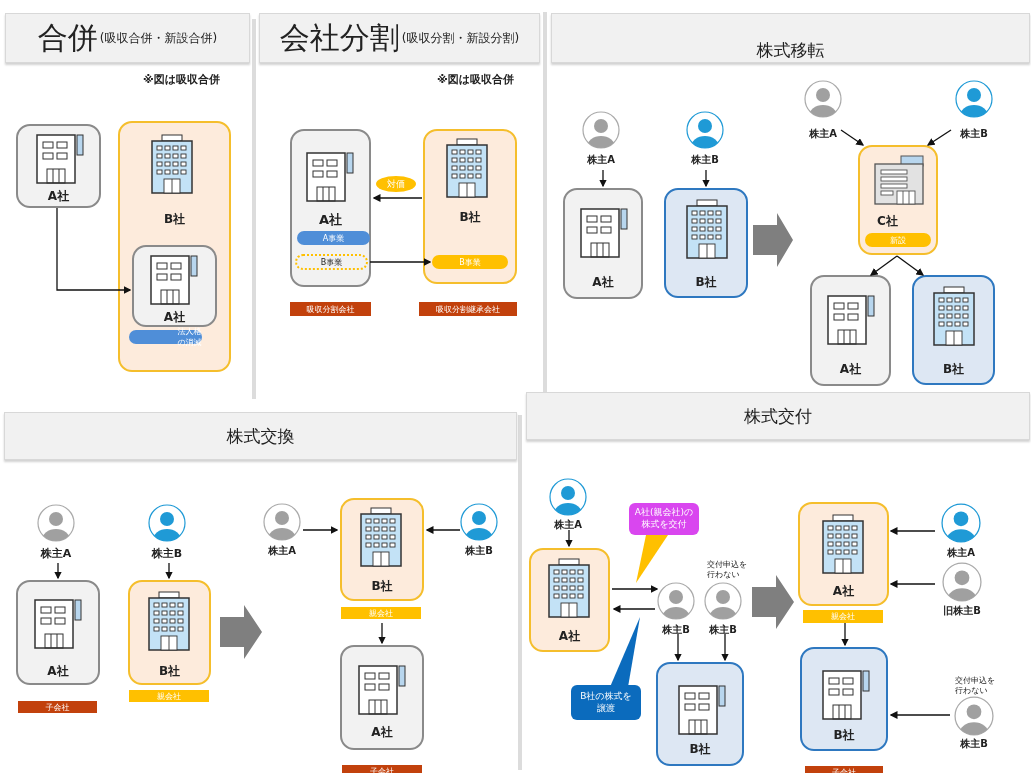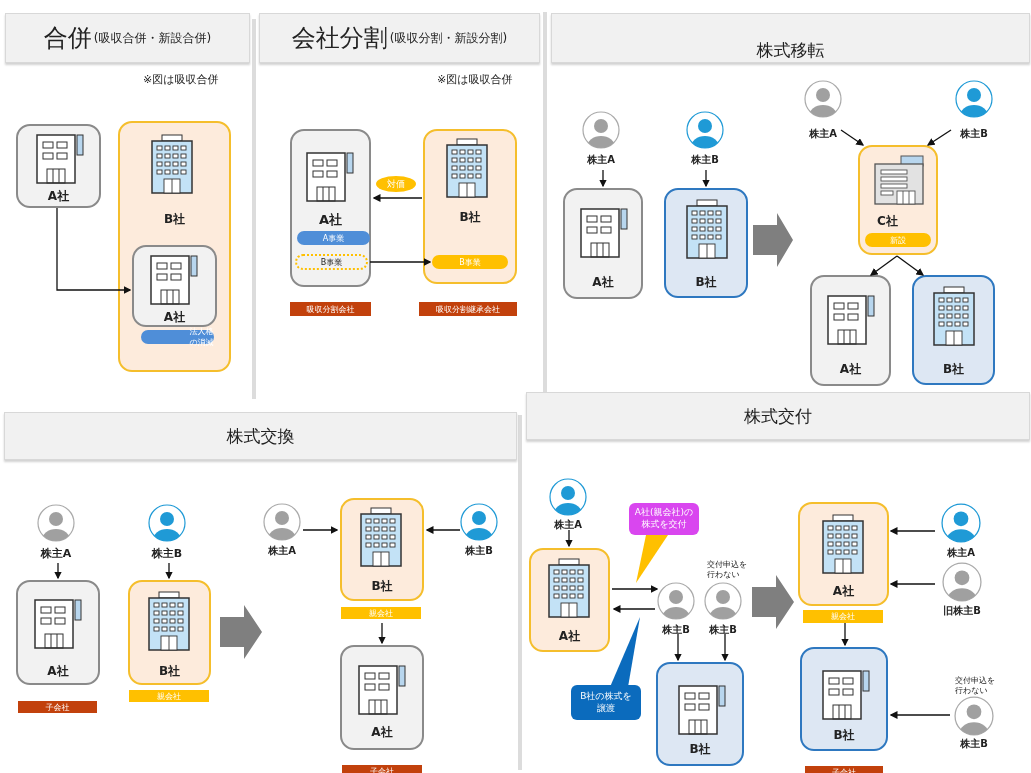--- a/index.html
+++ b/index.html
@@ -1,21 +1,21 @@
 <!DOCTYPE html>
 <html><head>
 <meta charset="utf-8">
 <style>
   html,body{margin:0;padding:0;background:#fff;}
   body{width:1031px;height:773px;position:relative;overflow:hidden;font-family:"DejaVu Sans",sans-serif;color:#222;}
   .hdr{position:absolute;background:#f1f1f1;border:1px solid #d8d8d8;box-shadow:0 2px 2px rgba(0,0,0,0.18);display:flex;align-items:center;justify-content:center;font-size:17px;color:#222;}
-  .hdr .big{font-size:24px;}
+  .hdr .big{font-size:30px;}
   .hdr .small{font-size:12px;margin-left:2px;}
   .vsep{position:absolute;width:4px;background:#dcdcdc;}
-  .note{position:absolute;font-size:11px;font-weight:normal;color:#222;}
+  .note{position:absolute;font-size:11px;font-weight:bold;color:#222;}
   .box{position:absolute;border-radius:14px;border:2px solid #8a8a8a;background:#f2f2f2;box-sizing:border-box;}
   .box.orange{border-color:#f5be2c;background:#fdebdc;}
   .box.blue{border-color:#2e78c0;background:#dde7f3;}
   .lbl{position:absolute;font-size:12px;font-weight:bold;text-align:center;color:#222;}
   .tag{position:absolute;font-size:8px;color:#fff;text-align:center;display:flex;align-items:center;justify-content:center;box-sizing:border-box;}
   .tag.gray{background:#c2410c;margin-top:11px;}
   .tag.gold{background:#ffc000;}
   .tag.blue{background:#4f8ed8;border-radius:8px;}
   .tag.goldpill{background:#ffc000;border-radius:8px;}
   .tag.dotted{border:2px dotted #ffc000;border-radius:10px;color:#222;background:transparent;}
@@ -88,21 +88,21 @@
         <rect x="8" y="9" width="10" height="6"></rect>
         <rect x="22" y="9" width="10" height="6"></rect>
         <rect x="8" y="20" width="10" height="6"></rect>
         <rect x="22" y="20" width="10" height="6"></rect>
         <rect x="12" y="36" width="18" height="14"></rect>
         <line x1="18" y1="36" x2="18" y2="50"></line>
         <line x1="24" y1="36" x2="24" y2="50"></line>
       </g>
     </svg></div>
 <div class="lbl" style="left:132px;top:309px;width:85px;">A社</div>
-<div class="tag blue" style="left:141px;top:330px;width:73px;height:14px;padding-left:48px;">法人格の消滅</div>
+<div class="tag blue" style="left:129px;top:330px;width:73px;height:14px;padding-left:48px;">法人格の消滅</div>
 
 <div class="hdr" style="left:259px;top:13px;width:279px;height:48px;">
   <span class="big">会社分割</span>
   <span class="small">(吸収分割・新設分割)</span>
 </div>
 <div class="note" style="left:437px;top:72px;">※図は吸収合併</div>
 
 <div class="box" style="left:290px;top:129px;width:81px;height:158px;"></div>
 <div class="bld" style="left:305px;top:151px;"><svg width="52" height="52" viewBox="0 0 52 52">
       <rect x="2" y="2" width="38" height="48" fill="#fff" stroke="#333" stroke-width="1.5"></rect>

